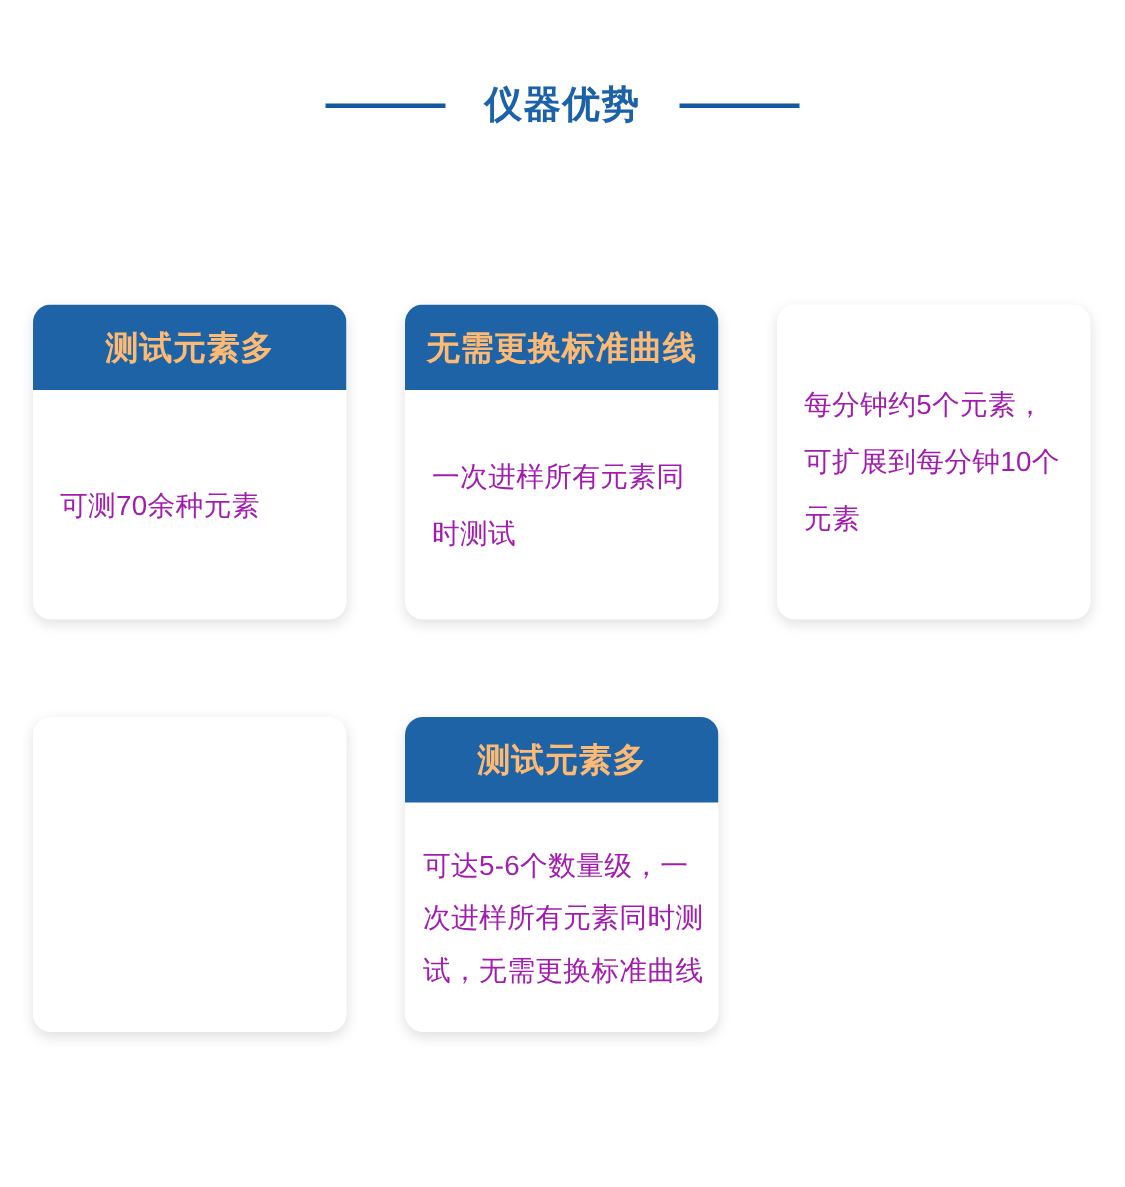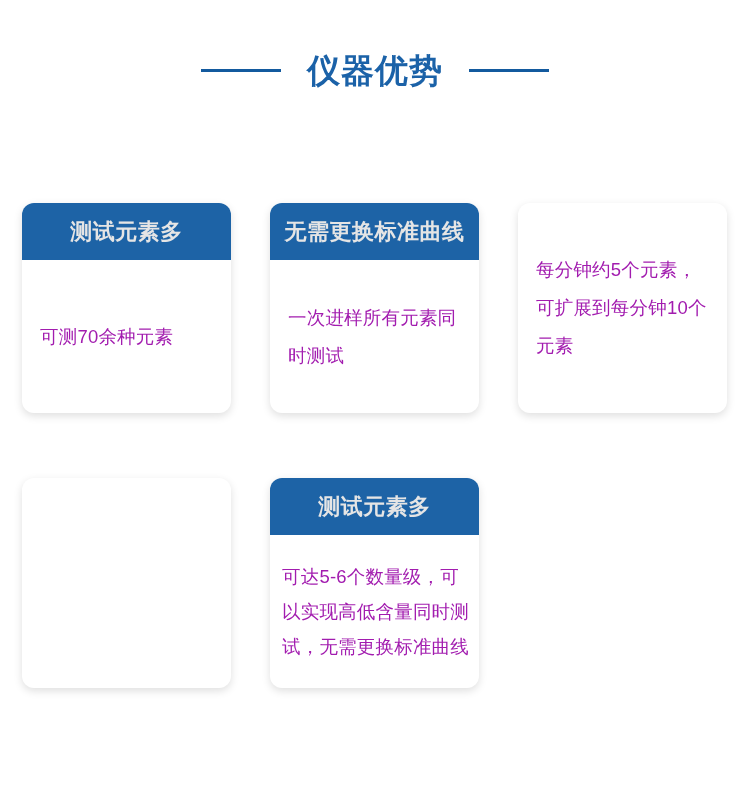--- a/index.html
+++ b/index.html
@@ -33,21 +33,21 @@
     justify-content: center;
     gap: 26px;
   }
   .title-rule {
     width: 80px;
     height: 3px;
     background: #135a9e;
     flex: 0 0 auto;
   }
   .page-title {
-    font-size: 33px;
+    font-size: 25px;
     font-weight: bold;
     color: #1b62a8;
     letter-spacing: 1px;
     line-height: 1;
     white-space: nowrap;
   }
 
   
   .grid {
     position: absolute;
@@ -69,21 +69,21 @@
     overflow: hidden;
     display: flex;
     flex-direction: column;
     box-sizing: border-box;
   }
 
   .card-header {
     flex: 0 0 auto;
     height: 57px;
     background: #1d63a6;
-    color: #e5e5e5;
+    color: #fdba74;
     font-size: 22px;
     font-weight: bold;
     letter-spacing: 0.5px;
     display: flex;
     align-items: center;
     justify-content: center;
     text-align: center;
     line-height: 1;
   }
 
@@ -146,19 +146,19 @@
         <div class="card-text">每分钟约5个元素，可扩展到每分钟10个元素</div>
       </div>
     </div>
 
     <div class="card">
     </div>
 
     <div class="card dense">
       <div class="card-header">测试元素多</div>
       <div class="card-body">
-        <div class="card-text">可达5-6个数量级，可以实现高低含量同时测试，无需更换标准曲线</div>
+        <div class="card-text">可达5-6个数量级，一次进样所有元素同时测试，无需更换标准曲线</div>
       </div>
     </div>
 
 
   </div>
 </div>
 
 </body></html>

